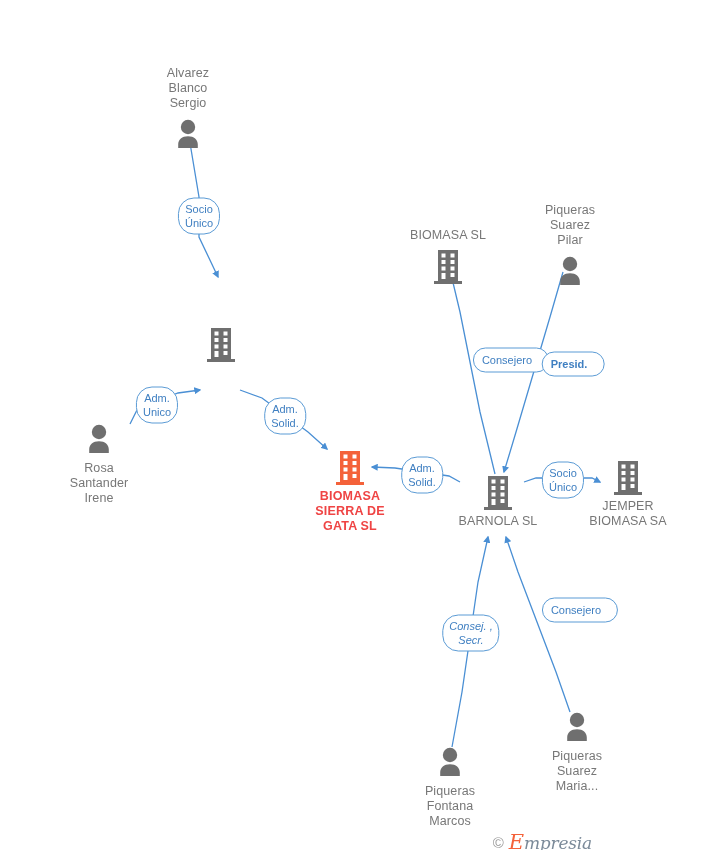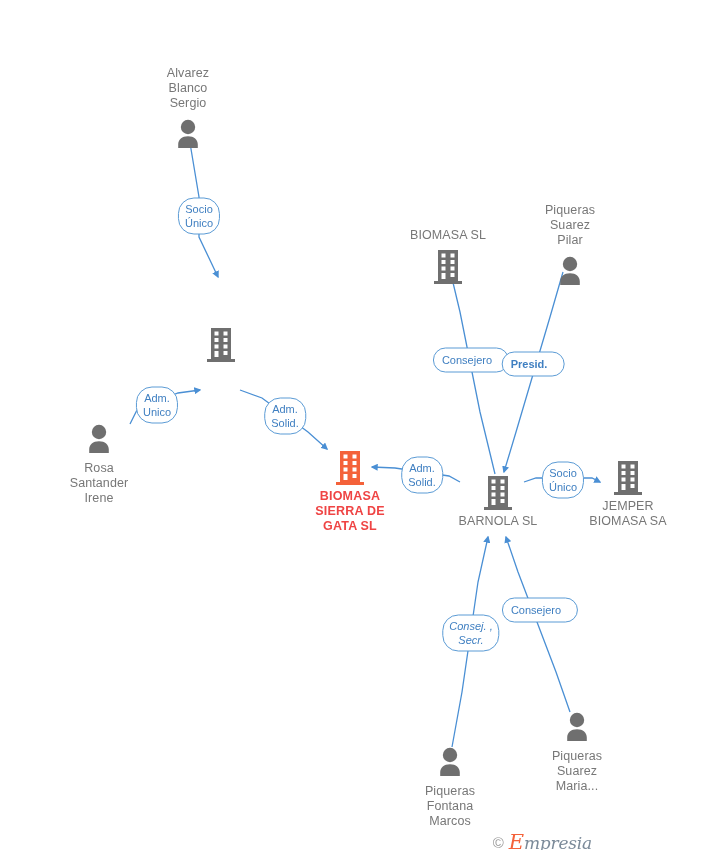--- a/index.html
+++ b/index.html
@@ -77,20 +77,21 @@
     font-size: 11px;
     line-height: 14px;
     text-align: center;
     padding: 3px 6px 4px 6px;
     white-space: pre-line;
     transform: translate(-50%, -50%);
     font-family: "Liberation Sans", sans-serif;
   }
   .chip.one-line {
     padding: 4px 16px 5px 8px;
+    margin-left: 40px;
   }
   
   #watermark {
     position: absolute;
     right: 8px;
     bottom: 8px;
     display: flex;
     align-items: center;
     gap: 5px;
     user-select: none;

